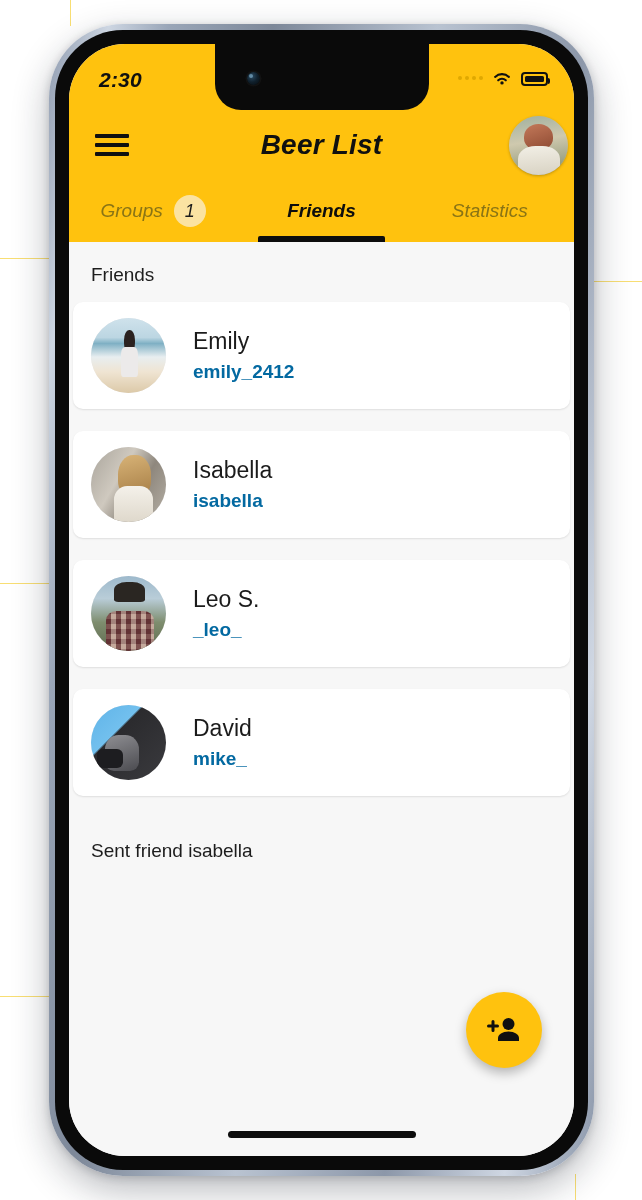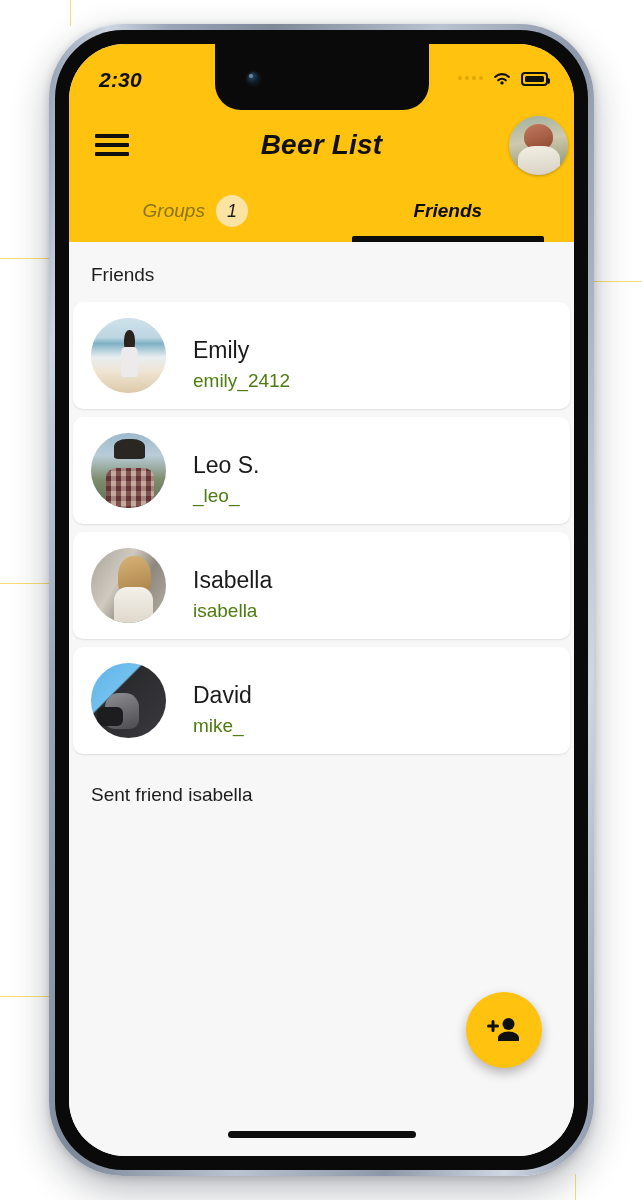--- a/index.html
+++ b/index.html
@@ -117,31 +117,31 @@
     background:#FBE3A2; color:#1b1b1b; font-size:18px; font-weight:500;
     display:flex; align-items:center; justify-content:center;
   }
 
   
   .content { position:absolute; left:0; right:0; top:198px; bottom:0; background:#f7f7f7; overflow:hidden; }
   .section-title {
     font-size:19px; color:#1d1d1d; padding:22px 0 16px 22px; background:#f7f7f7;
   }
   .card {
-    background:#ffffff; border-radius:10px; margin:0 4px 8px 4px;
+    background:#ffffff; border-radius:10px; margin:0 4px 22px 4px;
     box-shadow:0 1px 2px rgba(0,0,0,.10);
-    display:flex; align-items:flex-end; padding:16px 18px; cursor:pointer;
+    display:flex; align-items:center; padding:16px 18px; cursor:pointer;
   }
   .row-avatar {
     width:75px; height:75px; border-radius:50%; overflow:hidden;
     flex:0 0 75px; position:relative; background:#e6e6e6;
   }
   .row-text { margin-left:27px; }
   .row-name { font-size:23px; color:#1b1b1b; line-height:1.25; }
-  .row-user { font-size:19px; color:#4d7c0f; margin-top:5px; line-height:1.2; }
+  .row-user { font-size:19px; color:#0369a1; margin-top:5px; line-height:1.2;font-weight:bold; }
 
   
   .fab {
     position:absolute; right:32px; bottom:88px;
     width:76px; height:76px; border-radius:50%;
     background:#FFC20E; display:flex; align-items:center; justify-content:center;
     box-shadow:0 5px 12px rgba(0,0,0,.28); cursor:pointer; z-index:20;
   }
 
   
@@ -261,54 +261,57 @@
           </div>
 
           <div class="tabs">
             <div class="tab">
               <span>Groups</span>
               <span class="tab-badge">1</span>
             </div>
             <div class="tab active">
               <span>Friends</span>
             </div>
+            <div class="tab">
+              <span>Statistics</span>
+            </div>
           </div>
         </div>
 
         <div class="content">
 
           <div class="section-title">Friends</div>
 
           <div class="card">
             <div class="row-avatar">
                 <div class="ph ph-emily"></div>
               </div>
             <div class="row-text">
               <div class="row-name">Emily</div>
               <div class="row-user">emily_2412</div>
             </div>
           </div>
 
           <div class="card">
             <div class="row-avatar">
+                <div class="ph ph-isa"></div>
+              </div>
+            <div class="row-text">
+              <div class="row-name">Isabella</div>
+              <div class="row-user">isabella</div>
+            </div>
+          </div>
+
+          <div class="card">
+            <div class="row-avatar">
                 <div class="ph ph-leo"></div>
               </div>
             <div class="row-text">
               <div class="row-name">Leo S.</div>
               <div class="row-user">_leo_</div>
-            </div>
-          </div>
-
-          <div class="card">
-            <div class="row-avatar">
-                <div class="ph ph-isa"></div>
-              </div>
-            <div class="row-text">
-              <div class="row-name">Isabella</div>
-              <div class="row-user">isabella</div>
             </div>
           </div>
 
           <div class="card">
             <div class="row-avatar">
                 <div class="ph ph-mike"></div>
               </div>
             <div class="row-text">
               <div class="row-name">David</div>
               <div class="row-user">mike_</div>

